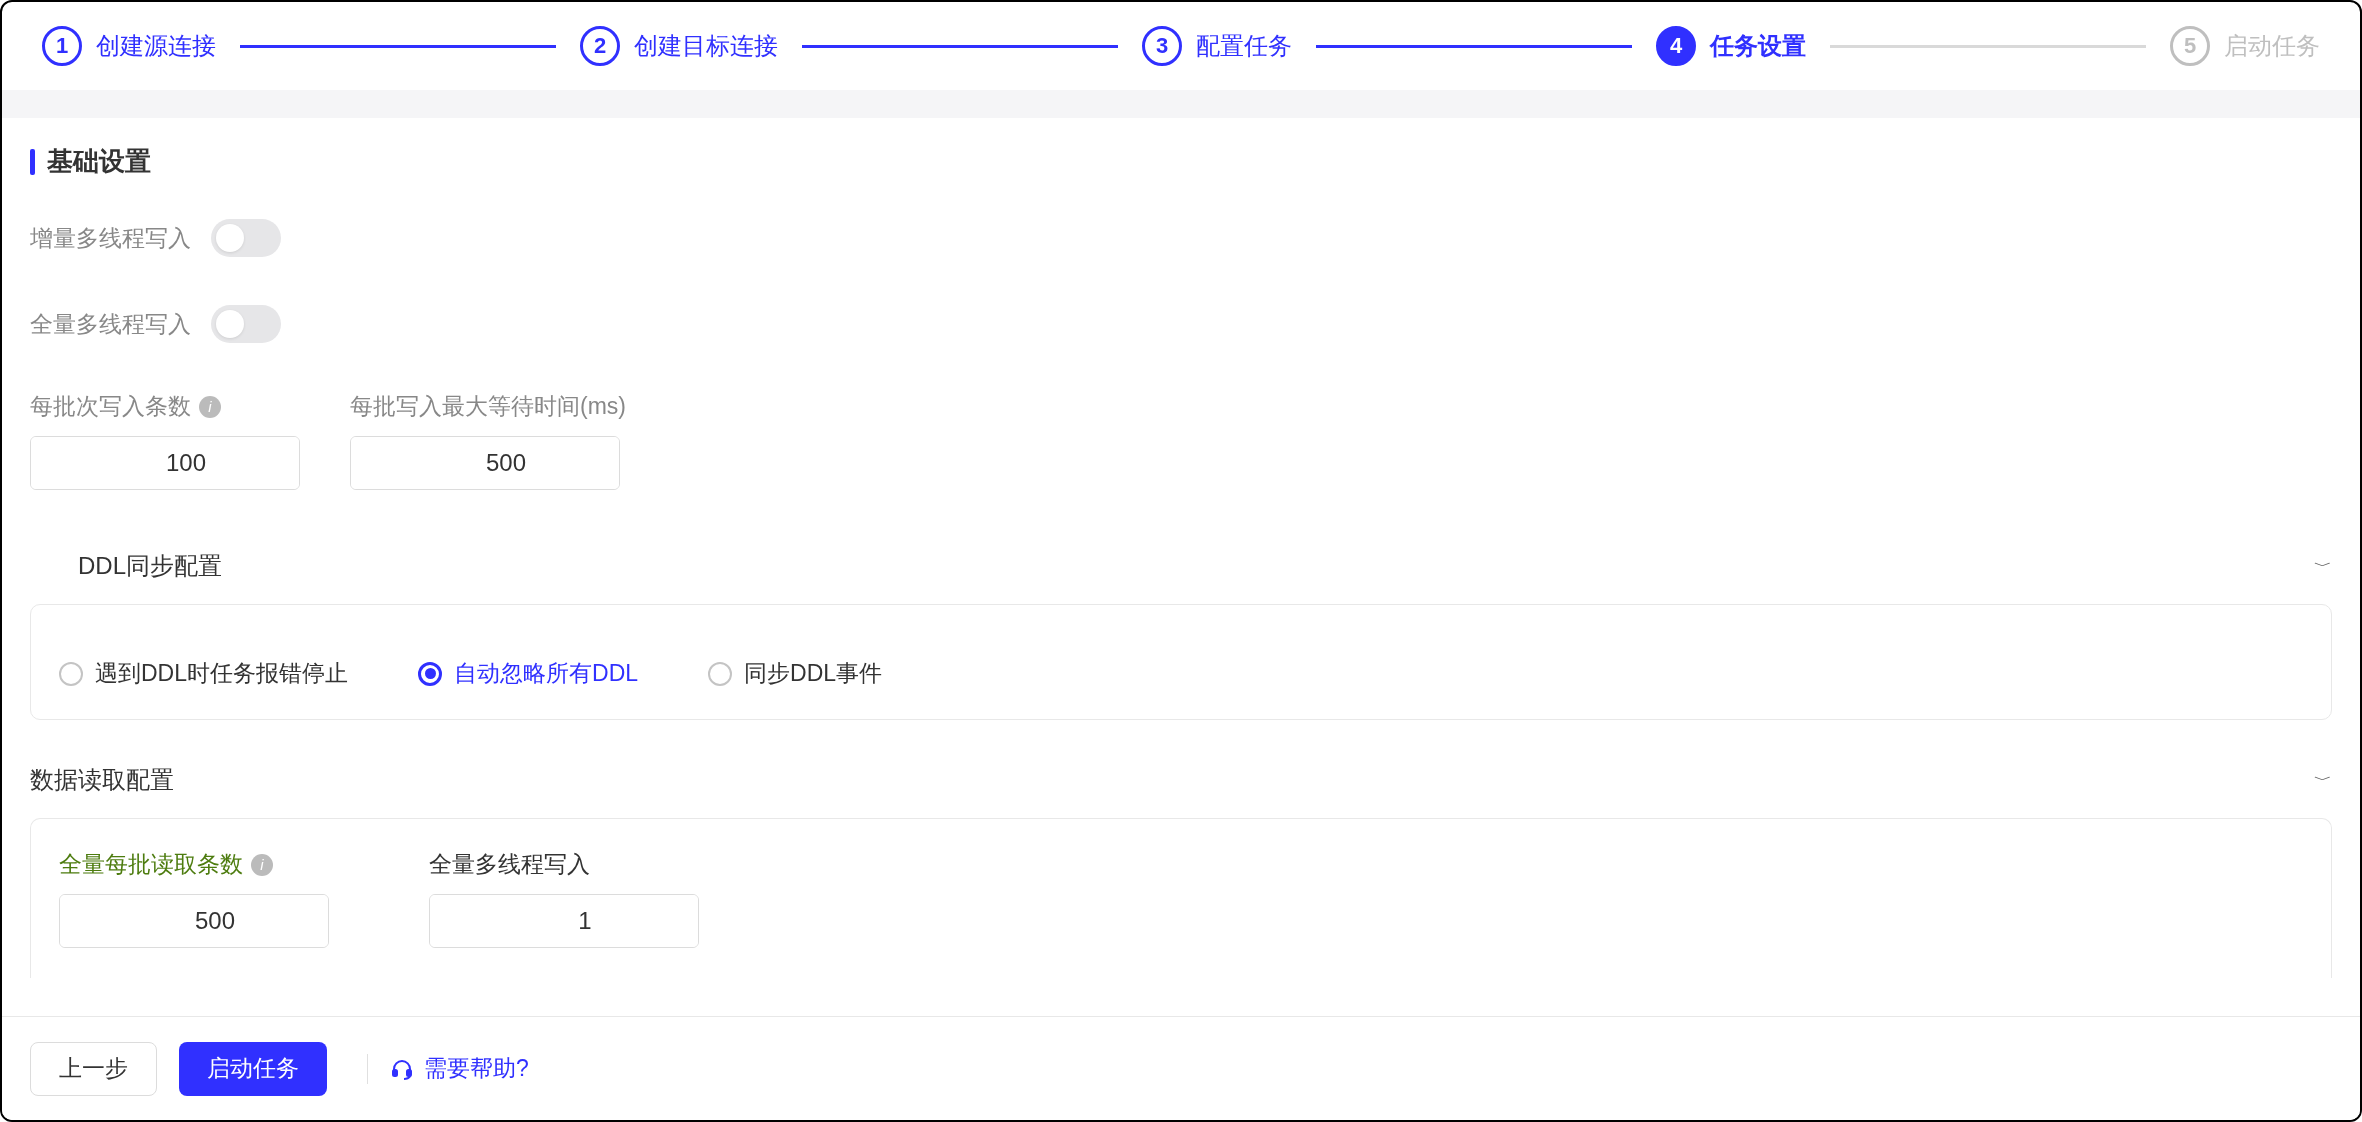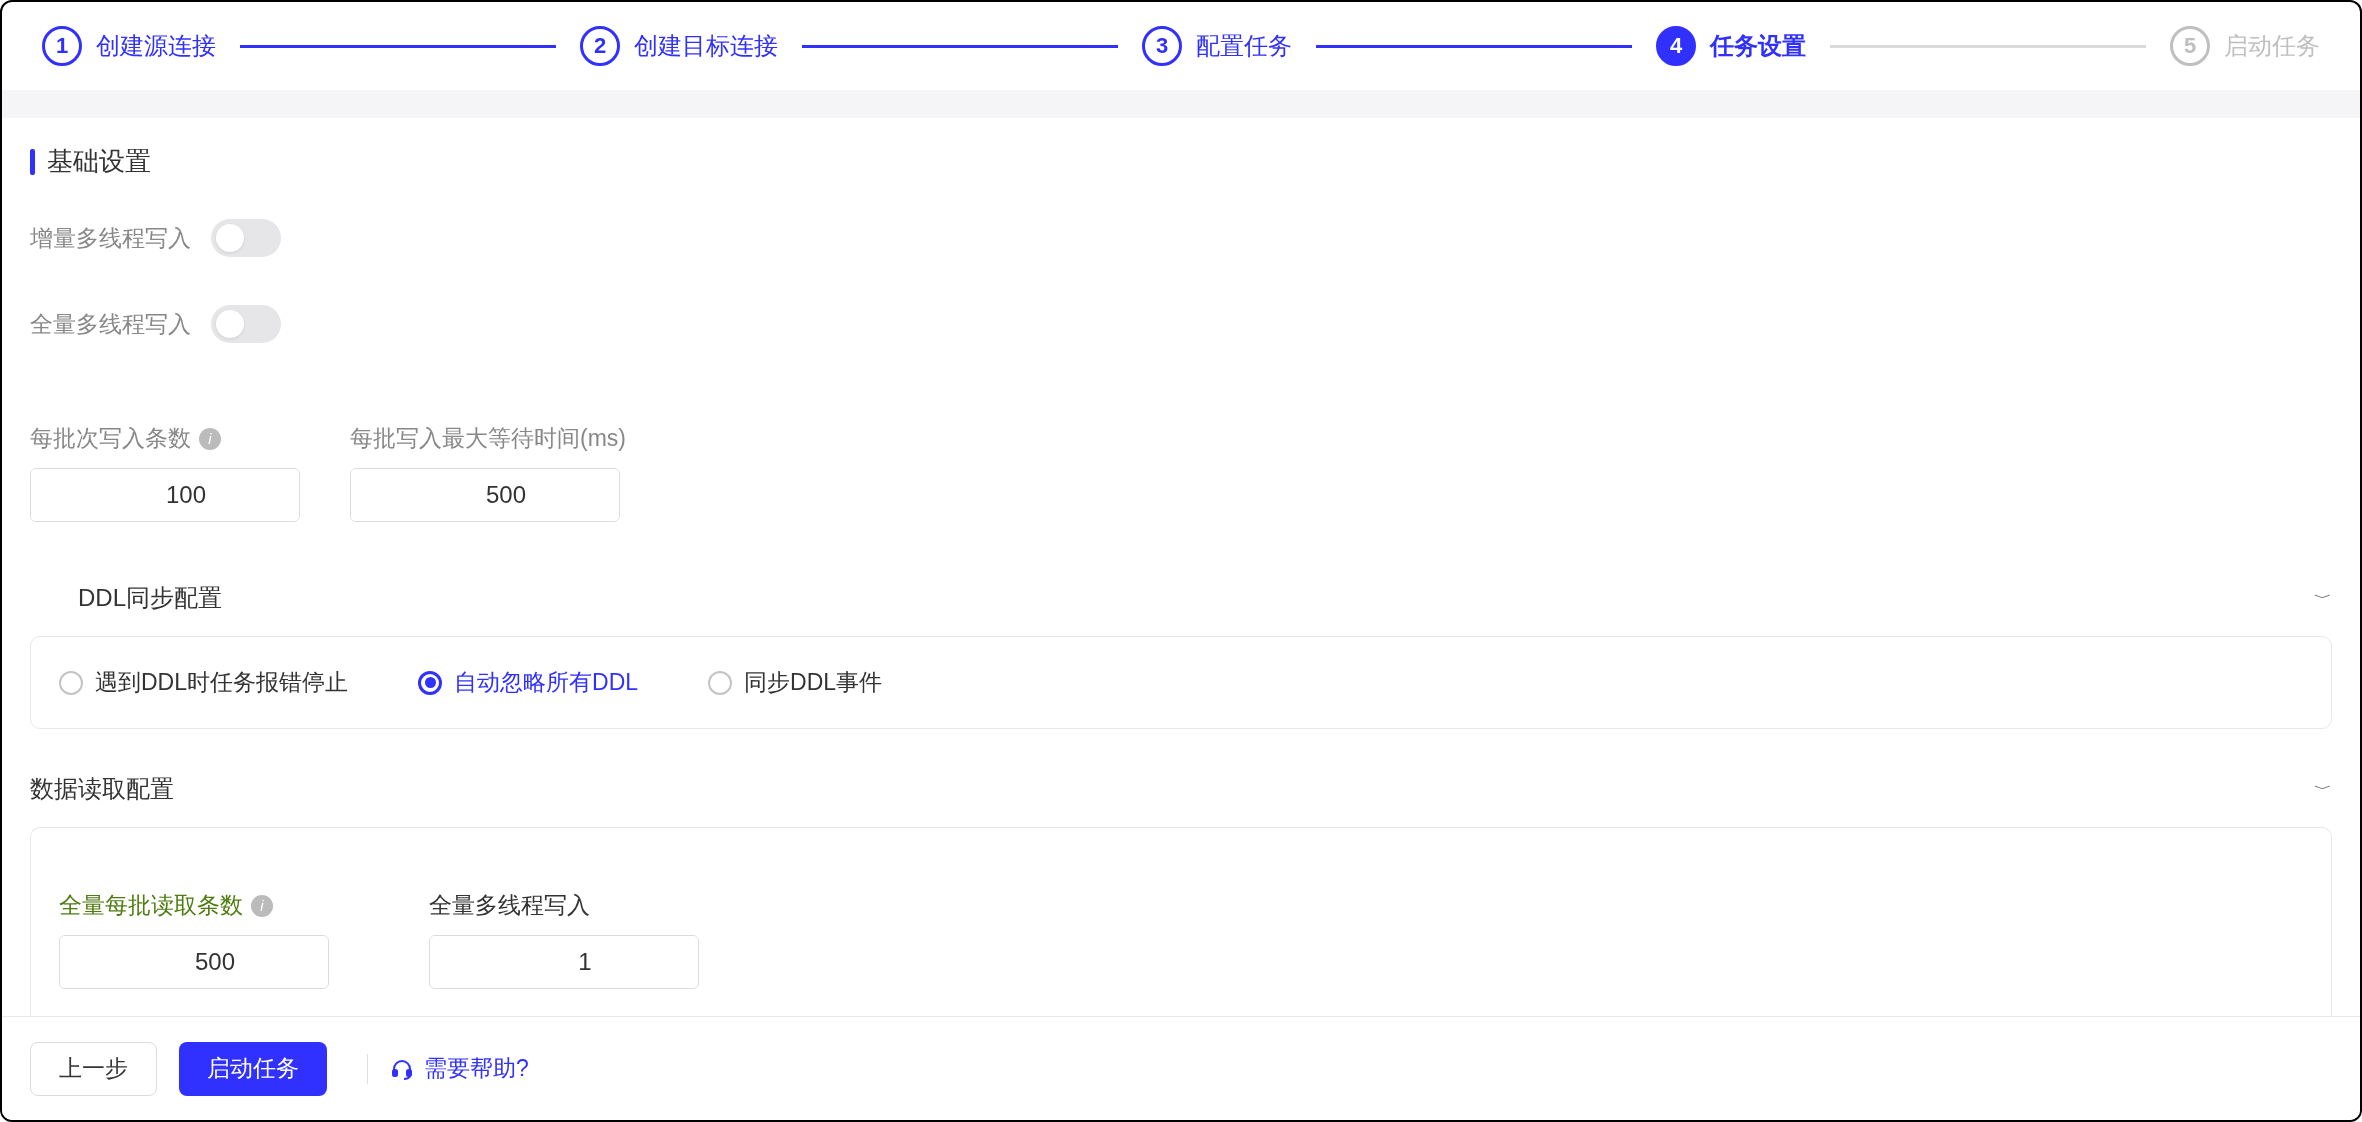--- a/index.html
+++ b/index.html
@@ -76,21 +76,21 @@
     padding: 26px 28px 0 28px;
     height: calc(100% - 108px - 28px - 104px);
     overflow: visible;
   }
 
   
   .section-title {
     display: flex;
     align-items: center;
     font-size: 26px;
-    font-weight: 400;
+    font-weight: 700;
     margin-bottom: 40px;
   }
   .section-title::before {
     content: "";
     width: 5px;
     height: 26px;
     background: #3030ff;
     margin-right: 12px;
     border-radius: 2px;
   }
@@ -128,21 +128,20 @@
 
   
   .input-group {
     margin-right: 50px;
   }
   .input-label-row {
     display: flex;
     align-items: center;
     gap: 8px;
     margin-bottom: 14px;
-    margin-top: 32px;
   }
   .input-label {
     color: #888;
     font-size: 23px;
   }
   .info-icon {
     width: 22px;
     height: 22px;
     border-radius: 50%;
     background: #bbb;
@@ -200,20 +199,21 @@
     border-bottom-left-radius: 0;
     border-bottom-right-radius: 0;
     border-bottom: none;
   }
 
   
   .radio-group {
     display: flex;
     gap: 70px;
     align-items: center;
+    margin-top: 23px;
   }
   .radio-item {
     display: flex;
     align-items: center;
     gap: 12px;
     cursor: pointer;
   }
   .radio {
     width: 24px;
     height: 24px;

